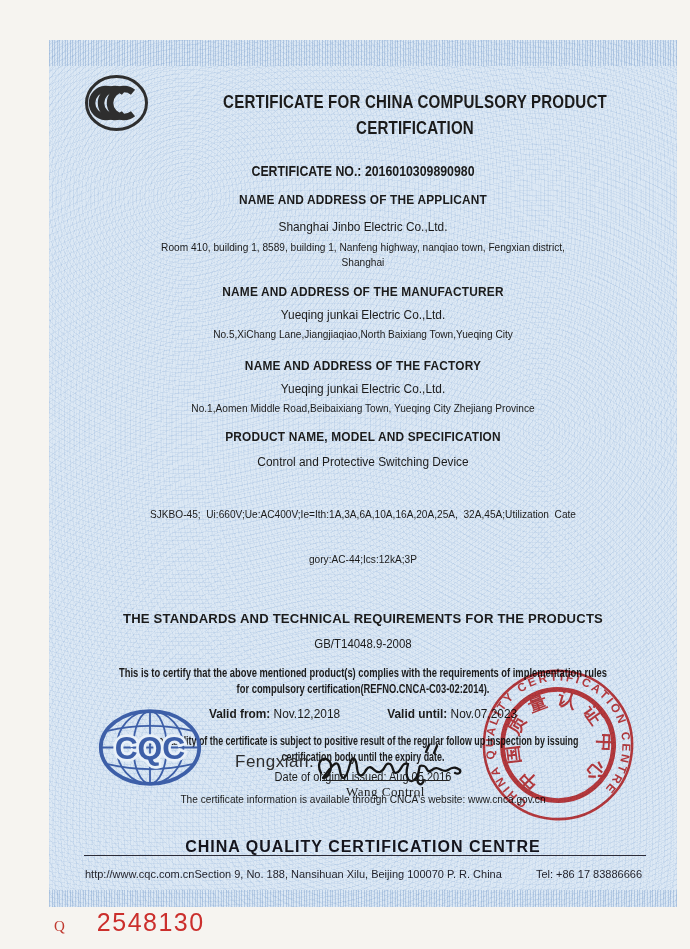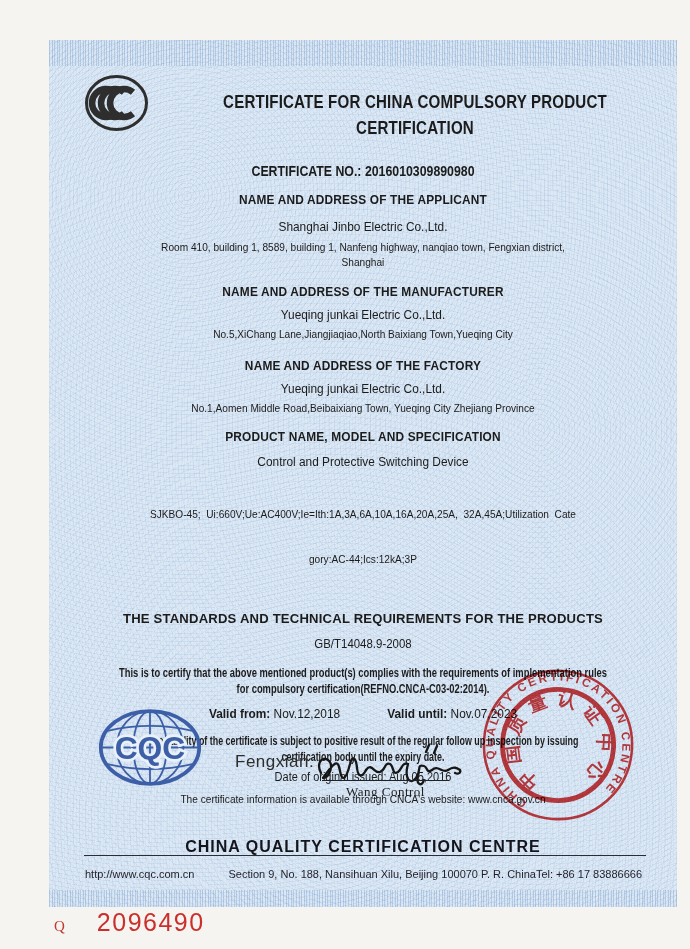--- a/index.html
+++ b/index.html
@@ -67,21 +67,21 @@
 
   .stamp { position:absolute; left:431px; top:627px; width:156px; height:156px;
            mix-blend-mode:multiply; opacity:.95; transform:rotate(4deg); }
 
   .org   { position:absolute; left:0; top:797px; width:100%; text-align:center;
            font-size:16px; line-height:20px; font-weight:bold; letter-spacing:1px; color:#14141c; }
   .rule  { position:absolute; left:35px; right:31px; top:815px; border-top:1.8px solid #2c2c38; }
   .footrow { position:absolute; left:36px; right:35px; top:827px; display:flex;
              justify-content:space-between; align-items:baseline;
              font-size:11px; line-height:14px; color:#1f1f28; }
-  .footrow .mid { flex:1; text-align:right; }
+  .footrow .mid { flex:1; text-align:left; }
 
   .serial { position:absolute; left:54px; top:908px; display:flex; align-items:baseline; }
   .serial .q   { font-family:"Liberation Serif", serif; font-size:15px; color:#c0392f; margin-right:32px; }
   .serial .num { font-size:25px; letter-spacing:1.5px; color:#cb2f2c; }
 </style>
 </head>
 <body>
 
 <div class="page">
   <div class="paper">
@@ -192,15 +192,15 @@
     <div class="rule"></div>
     <div class="footrow">
       <span>http://www.cqc.com.cn</span>
       <span class="mid">Section 9,  No. 188, Nansihuan Xilu, Beijing  100070 P. R. China</span>
       <span>Tel: +86 17 83886666</span>
     </div>
   </div>
 
   <div class="serial">
     <span class="q">Q</span>
-    <span class="num">2096490</span>
+    <span class="num">2548130</span>
   </div>
 </div>
 
 </body></html>

